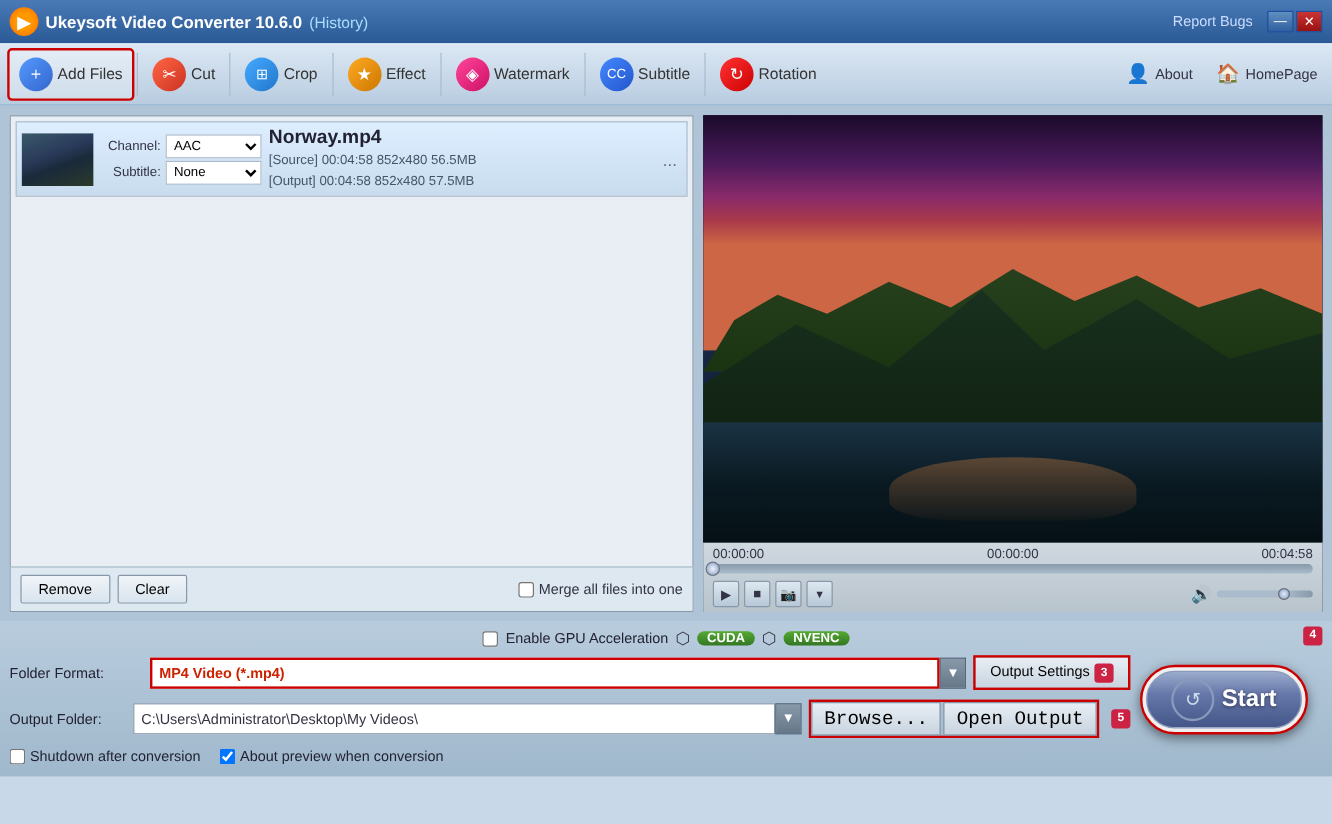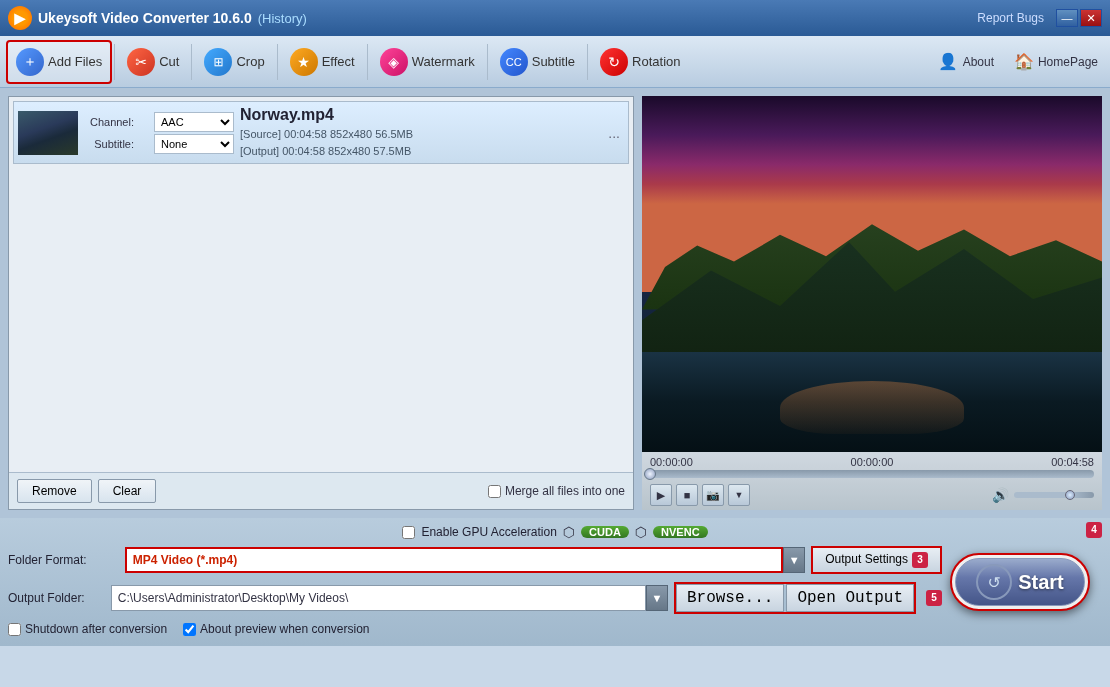--- a/index.html
+++ b/index.html
@@ -124,21 +124,21 @@
       overflow: hidden;
     }
     .file-thumb-inner {
       width: 100%; height: 100%;
       background: linear-gradient(to bottom right, #4488aa 0%, #2255aa 40%, #112244 100%);
     }
     .file-meta { flex: 1; font-size: 11px; }
     .file-name { font-size: 16px; font-weight: bold; color: #223; margin-bottom: 2px; }
     .file-details { color: #445566; line-height: 1.5; }
     .file-controls { display: flex; flex-direction: column; gap: 2px; font-size: 11px; }
-    .file-control-row { display: flex; align-items: center; gap: 20px; }
+    .file-control-row { display: flex; align-items: center; gap: 4px; }
     .file-control-label { color: #334; width: 50px; text-align: right; }
     .file-select {
       height: 20px; font-size: 11px;
       background: white;
       border: 1px solid #aabbcc;
       padding: 0 2px;
       width: 80px;
     }
     .file-more { color: #667; font-size: 14px; cursor: pointer; padding: 0 4px; }
 
@@ -160,21 +160,21 @@
     }
     .merge-checkbox {
       margin-left: auto;
       display: flex; align-items: center; gap: 4px;
       font-size: 12px; color: #334;
     }
     .merge-checkbox input { margin: 0; }
 
     
     #preview-panel {
-      width: 460px;
+      width: 516px;
       background: #1a1a2a;
       display: flex;
       flex-direction: column;
     }
     #video-preview {
       flex: 1;
       background: linear-gradient(160deg, #2a1a3a 0%, #1a2a4a 30%, #0a1a2a 60%, #1a2a1a 100%);
       position: relative;
       overflow: hidden;
     }

